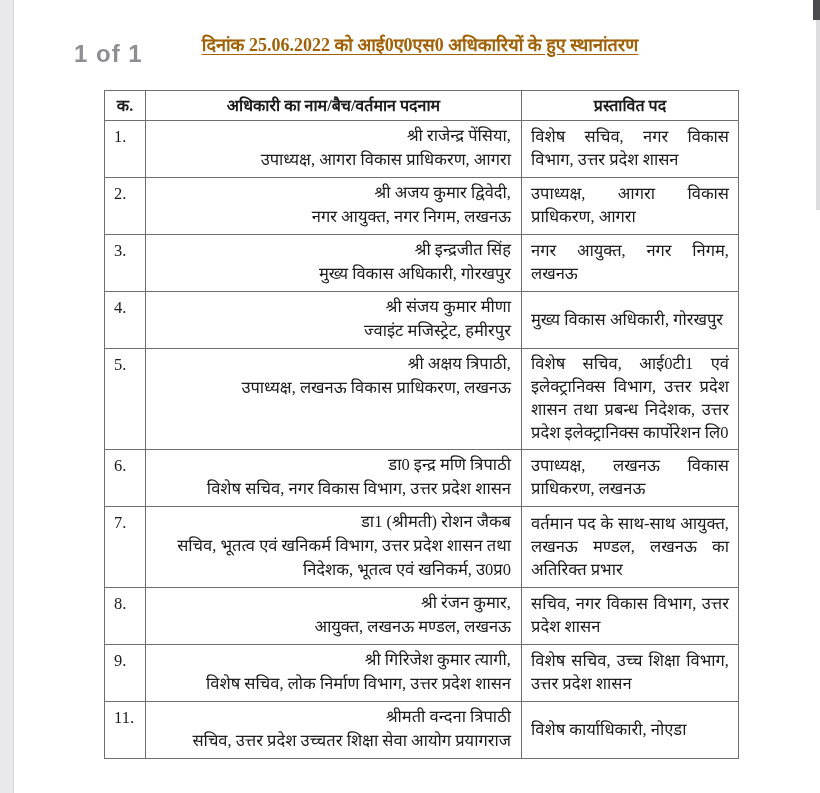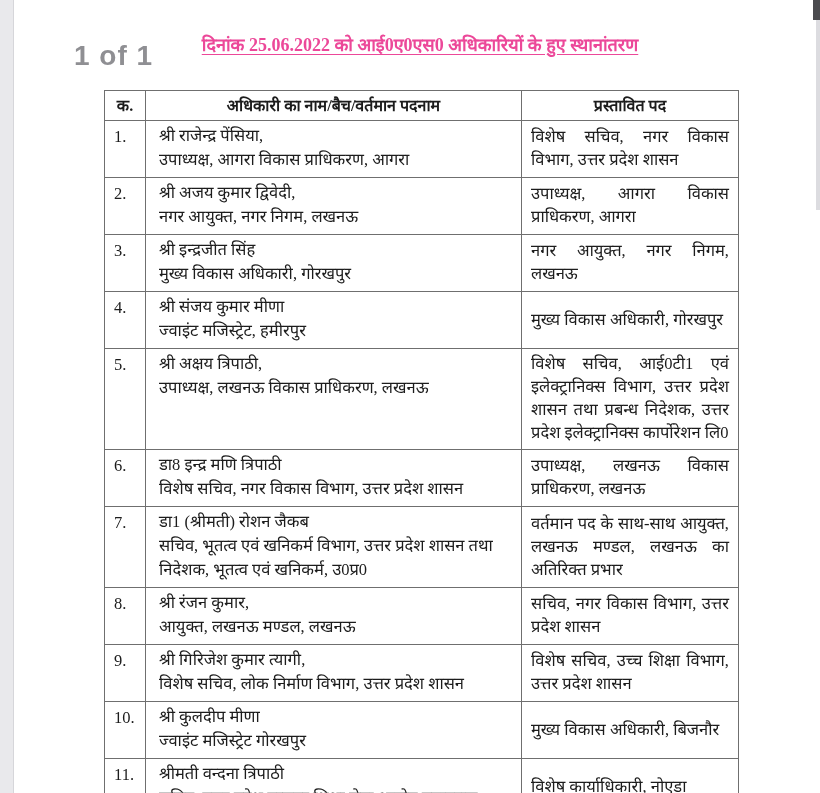--- a/index.html
+++ b/index.html
@@ -18,41 +18,41 @@
     position:absolute;right:0;top:0;width:4px;height:210px;
     background:#dcdce0;
   }
   .scan-corner-mark{
     position:absolute;right:0;top:0;width:7px;height:20px;
     background:#4b4b4f;
   }
   .page-indicator{
     position:absolute;left:74px;top:40px;
     font-family:"Liberation Sans","DejaVu Sans",sans-serif;
-    font-size:28px;font-weight:700;color:#8f8f93;letter-spacing:1px;
+    font-size:24px;font-weight:700;color:#8f8f93;letter-spacing:1px;
   }
   .doc-title{
     position:absolute;left:110px;top:32px;width:620px;margin:0;
-    text-align:center;font-size:18px;font-weight:700;color:#ec4899;
+    text-align:center;font-size:18px;font-weight:700;color:#a16207;
     text-decoration:underline;text-underline-offset:3px;
   }
   table.transfer{
     position:absolute;left:104px;top:90px;width:634px;
     border-collapse:collapse;table-layout:fixed;
     font-size:16.5px;line-height:23px;color:#1c1c1c;
   }
   table.transfer th,table.transfer td{
     border:1px solid #6f6f6f;
   }
   col.c-serial{width:41px;}
   col.c-officer{width:376px;}
   col.c-proposed{width:217px;}
   th{font-weight:700;font-size:16px;padding:3px 4px;text-align:center;}
   td.serial{vertical-align:top;text-align:left;padding:4px 2px 2px 9px;}
-  td.officer{vertical-align:top;padding:3px 10px 5px 13px;}
+  td.officer{vertical-align:top;padding:3px 10px 5px 13px;text-align:right;}
   td.officer .oline{line-height:24px;}
   td.proposed{vertical-align:middle;padding:3px 9px 5px 9px;text-align:justify;}
 </style>
 </head>
 <body>
 
 <div class="scan-left-edge"></div>
 <div class="scan-right-edge"></div>
 <div class="scan-corner-mark"></div>
 
@@ -115,21 +115,21 @@
     <td class="officer">
           <div class="oline">श्री अक्षय त्रिपाठी,</div>
           <div class="oline">उपाध्यक्ष, लखनऊ विकास प्राधिकरण, लखनऊ</div>
         </td>
     <td class="proposed">विशेष सचिव, आई0टी1 एवं इलेक्ट्रानिक्स विभाग, उत्तर प्रदेश शासन तथा प्रबन्ध निदेशक, उत्तर प्रदेश इलेक्ट्रानिक्स कार्पोरेशन लि0</td>
   </tr>
 
   <tr>
     <td class="serial">6.</td>
     <td class="officer">
-          <div class="oline">डा8 इन्द्र मणि त्रिपाठी</div>
+          <div class="oline">डा0 इन्द्र मणि त्रिपाठी</div>
           <div class="oline">विशेष सचिव, नगर विकास विभाग, उत्तर प्रदेश शासन</div>
         </td>
     <td class="proposed">उपाध्यक्ष, लखनऊ विकास प्राधिकरण, लखनऊ</td>
   </tr>
 
   <tr>
     <td class="serial">7.</td>
     <td class="officer">
           <div class="oline">डा1 (श्रीमती) रोशन जैकब</div>
           <div class="oline">सचिव, भूतत्व एवं खनिकर्म विभाग, उत्तर प्रदेश शासन तथा</div>
@@ -149,28 +149,20 @@
 
   <tr>
     <td class="serial">9.</td>
     <td class="officer">
           <div class="oline">श्री गिरिजेश कुमार त्यागी,</div>
           <div class="oline">विशेष सचिव, लोक निर्माण विभाग, उत्तर प्रदेश शासन</div>
         </td>
     <td class="proposed">विशेष सचिव, उच्च शिक्षा विभाग, उत्तर प्रदेश शासन</td>
   </tr>
 
-  <tr>
-    <td class="serial">10.</td>
-    <td class="officer">
-          <div class="oline">श्री कुलदीप मीणा</div>
-          <div class="oline">ज्वाइंट मजिस्ट्रेट गोरखपुर</div>
-        </td>
-    <td class="proposed">मुख्य विकास अधिकारी, बिजनौर</td>
-  </tr>
 
   <tr>
     <td class="serial">11.</td>
     <td class="officer">
           <div class="oline">श्रीमती वन्दना त्रिपाठी</div>
           <div class="oline">सचिव, उत्तर प्रदेश उच्चतर शिक्षा सेवा आयोग प्रयागराज</div>
         </td>
     <td class="proposed">विशेष कार्याधिकारी, नोएडा</td>
   </tr>
 </tbody>

